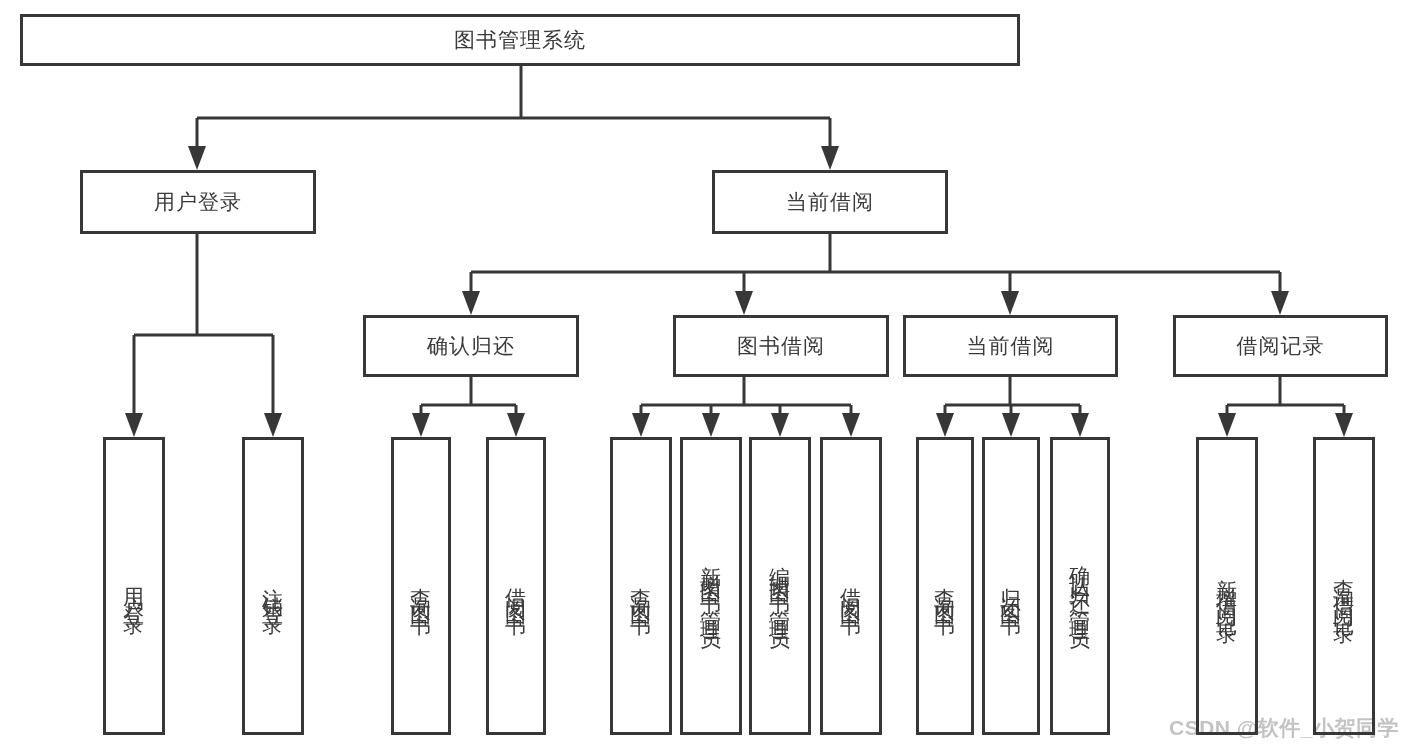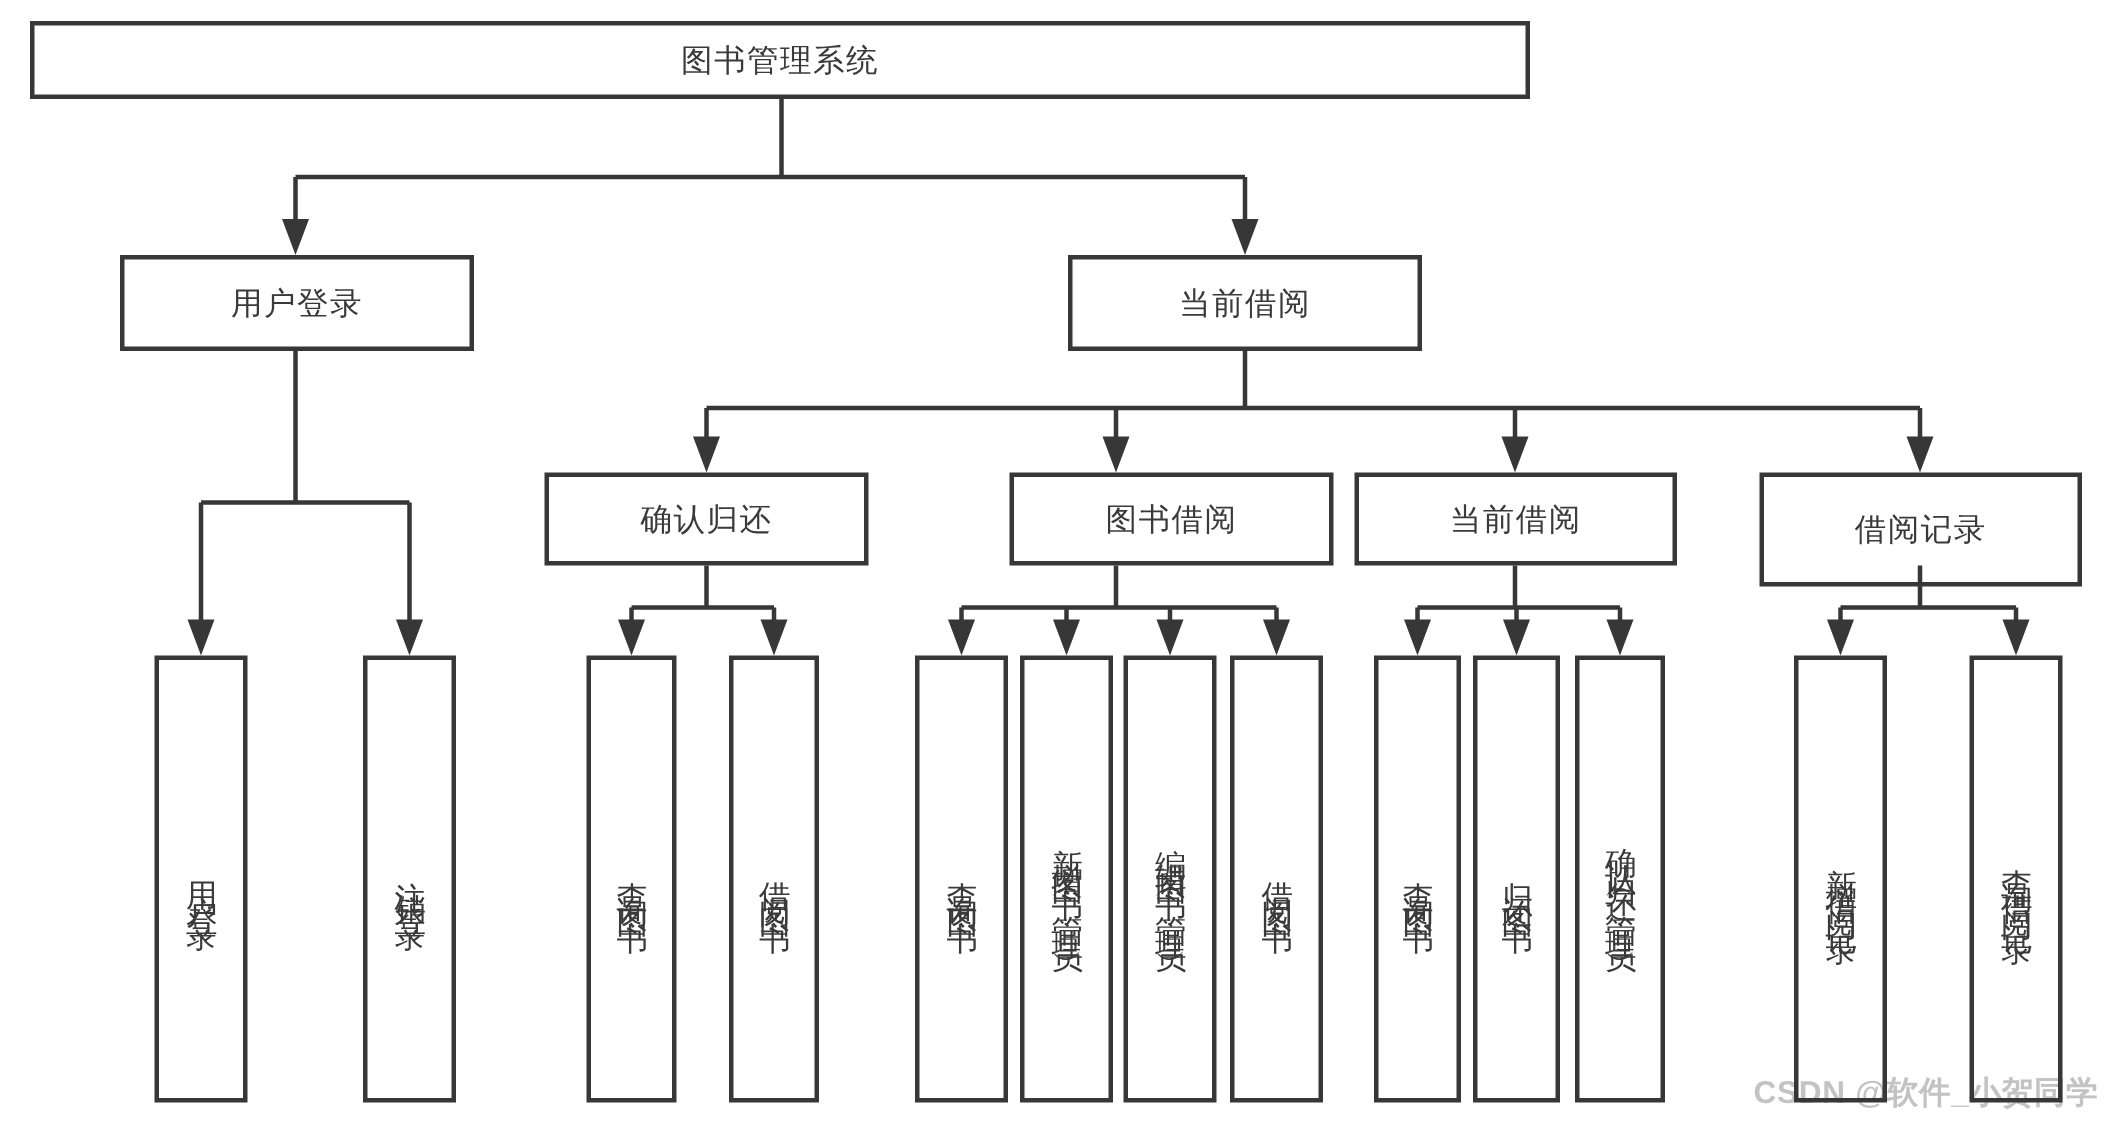--- a/index.html
+++ b/index.html
@@ -111,21 +111,21 @@
   </svg>
 
   <div class="node" style="left:20px;top:14px;width:1000px;height:52px;">图书管理系统</div>
 
   <div class="node" style="left:80px;top:170px;width:236px;height:64px;">用户登录</div>
   <div class="node" style="left:712px;top:170px;width:236px;height:64px;">当前借阅</div>
 
   <div class="node" style="left:363px;top:315px;width:216px;height:62px;">确认归还</div>
   <div class="node" style="left:637px;top:315px;width:216px;height:62px;margin-left:36px;">图书借阅</div>
   <div class="node" style="left:903px;top:315px;width:215px;height:62px;">当前借阅</div>
-  <div class="node" style="left:1173px;top:315px;width:215px;height:76px;">借阅记录</div>
+  <div class="node" style="left:1173px;top:315px;width:215px;height:62px;">借阅记录</div>
 
   <div class="node node--vertical" style="left:103px;top:437px;width:62px;height:298px;">用户登录</div>
   <div class="node node--vertical" style="left:242px;top:437px;width:62px;height:298px;">注销登录</div>
 
   <div class="node node--vertical" style="left:391px;top:437px;width:60px;height:298px;">查询图书</div>
   <div class="node node--vertical" style="left:486px;top:437px;width:60px;height:298px;">借阅图书</div>
 
   <div class="node node--vertical" style="left:610px;top:437px;width:62px;height:298px;">查询图书</div>
   <div class="node node--vertical" style="left:680px;top:437px;width:62px;height:298px;">新增图书（管理员）</div>
   <div class="node node--vertical" style="left:749px;top:437px;width:62px;height:298px;">编辑图书（管理员）</div>

